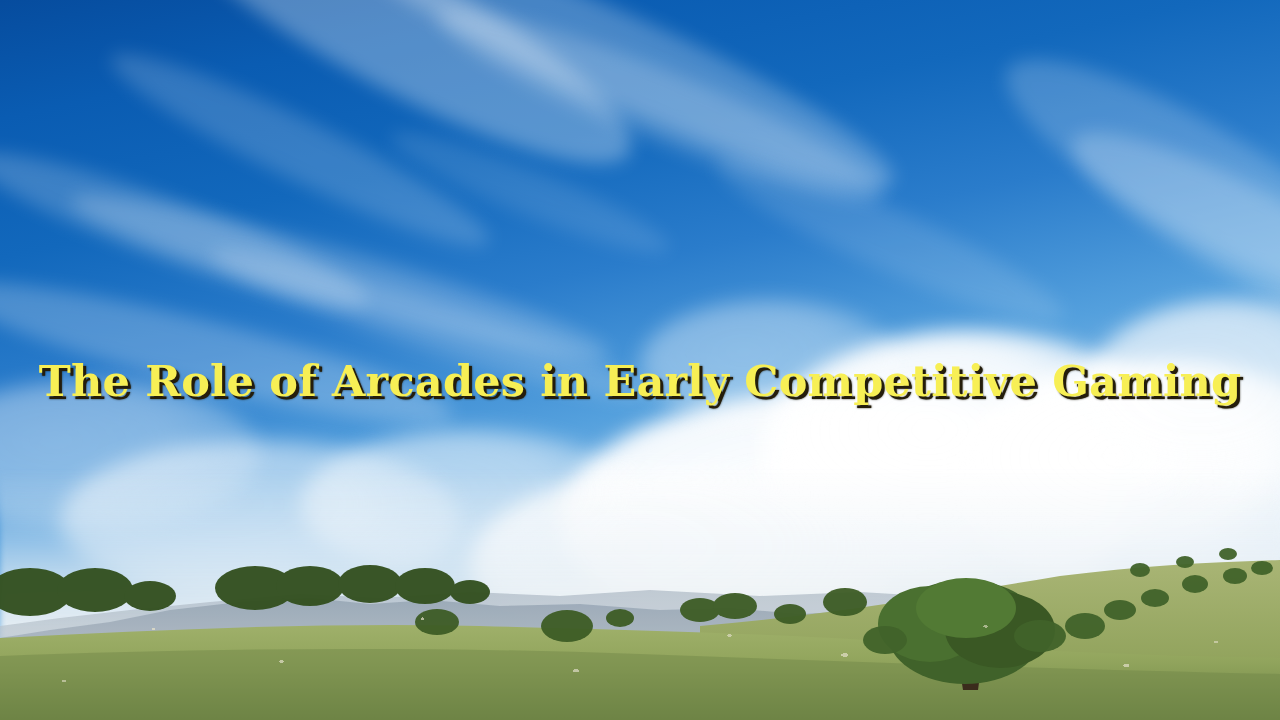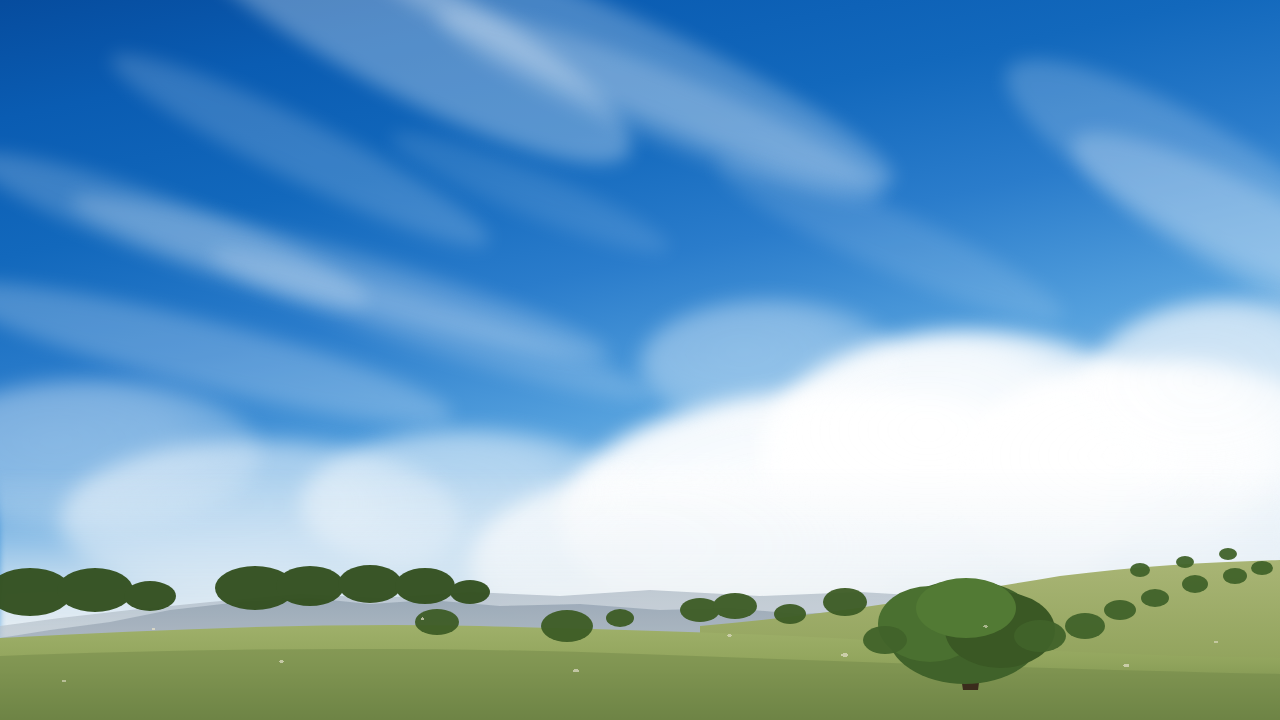--- a/index.html
+++ b/index.html
@@ -275,14 +275,17 @@
       <ellipse cx="1262" cy="28" rx="11" ry="7"></ellipse>
       <ellipse cx="1140" cy="30" rx="10" ry="7"></ellipse>
       <ellipse cx="1185" cy="22" rx="9" ry="6"></ellipse>
       <ellipse cx="1228" cy="14" rx="9" ry="6"></ellipse>
       <ellipse cx="885" cy="100" rx="22" ry="14"></ellipse>
     </g>
   </svg>
 
   <div class="grain"></div>
 
+  <div class="title-wrap">
+    <h1 class="title">The Role of Arcades in Early Competitive Gaming</h1>
+  </div>
 
 </div>
 
 </body></html>

